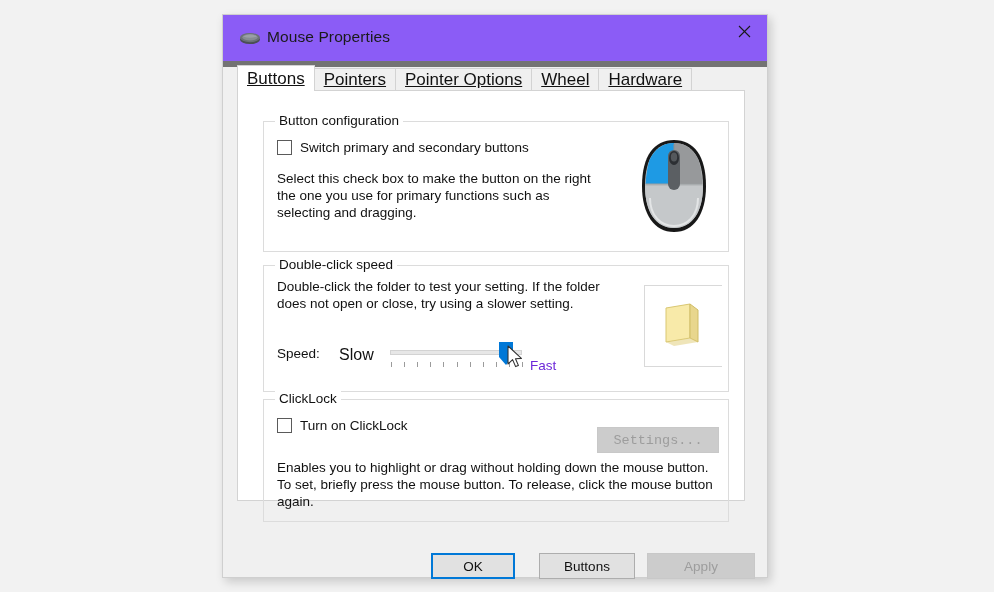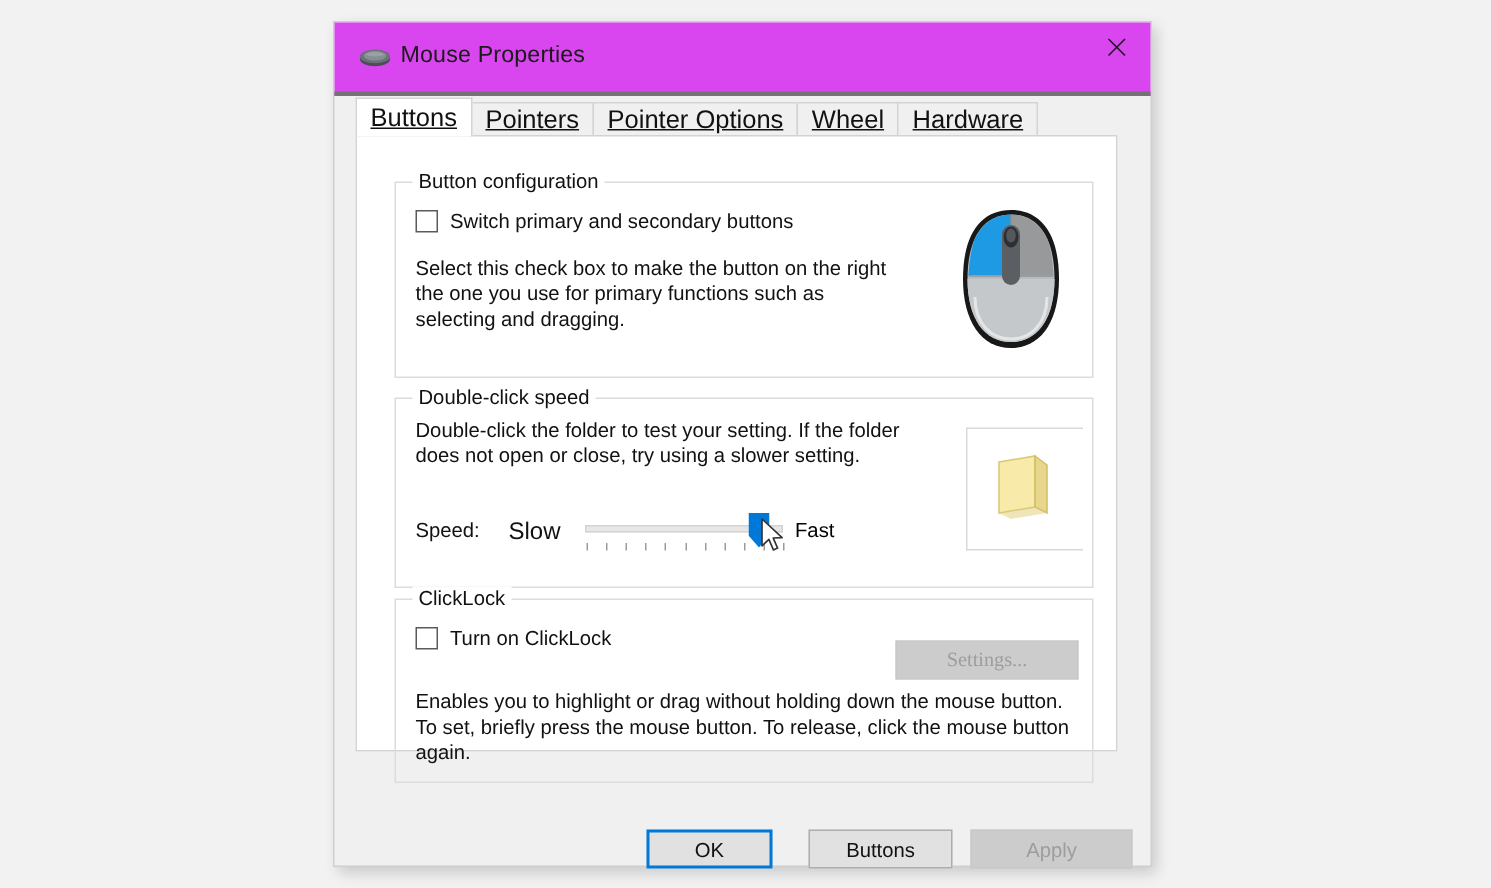--- a/index.html
+++ b/index.html
@@ -29,22 +29,22 @@
     background: #f0f0f0;
     border: 1px solid #cfcfcf;
     box-shadow: 3px 4px 9px rgba(0,0,0,0.17);
     box-sizing: border-box;
   }
 
   
   .titlebar {
     position: relative;
     height: 46px;
-    background: #d946ef;
-    border-bottom: 3px solid #737373;
+    background: #8b5cf6;
+    border-bottom: 6px solid #737373;
   }
   .title-icon {
     position: absolute;
     left: 16px;
     top: 16px;
     width: 22px;
     height: 14px;
   }
   .title-text {
     position: absolute;
@@ -189,23 +189,23 @@
     color: #111;
   }
   .slow-label {
     position: absolute;
     left: 62px; top: 4px;
     font-size: 16px;
     color: #111;
   }
   .fast-label {
     position: absolute;
-    left: 253px; top: 4px;
-    font-size: 13.5px;
-    color: #000000;
+    left: 253px; top: 16px;
+    font-size: 13.5px;
+    color: #6d28d9;
   }
   .slider-track-wrap {
     position: absolute;
     left: 113px;
     top: 0px;
     width: 132px;
     height: 40px;
   }
   .slider-track {
     position: absolute;
@@ -260,21 +260,21 @@
   .settings-btn {
     position: absolute;
     left: 333px;
     top: 27px;
     width: 122px;
     height: 26px;
     background: #cccccc;
     border: 1px solid #c8c8c8;
     color: #9d9d9d;
     font-size: 13.5px;
-    font-family: Liberation Serif, serif;
+    font-family: Liberation Mono, monospace;
     box-sizing: border-box;
     cursor: default;
     display: flex;
     align-items: center;
     justify-content: center;
   }
 
   
   .footer {
     position: absolute;

